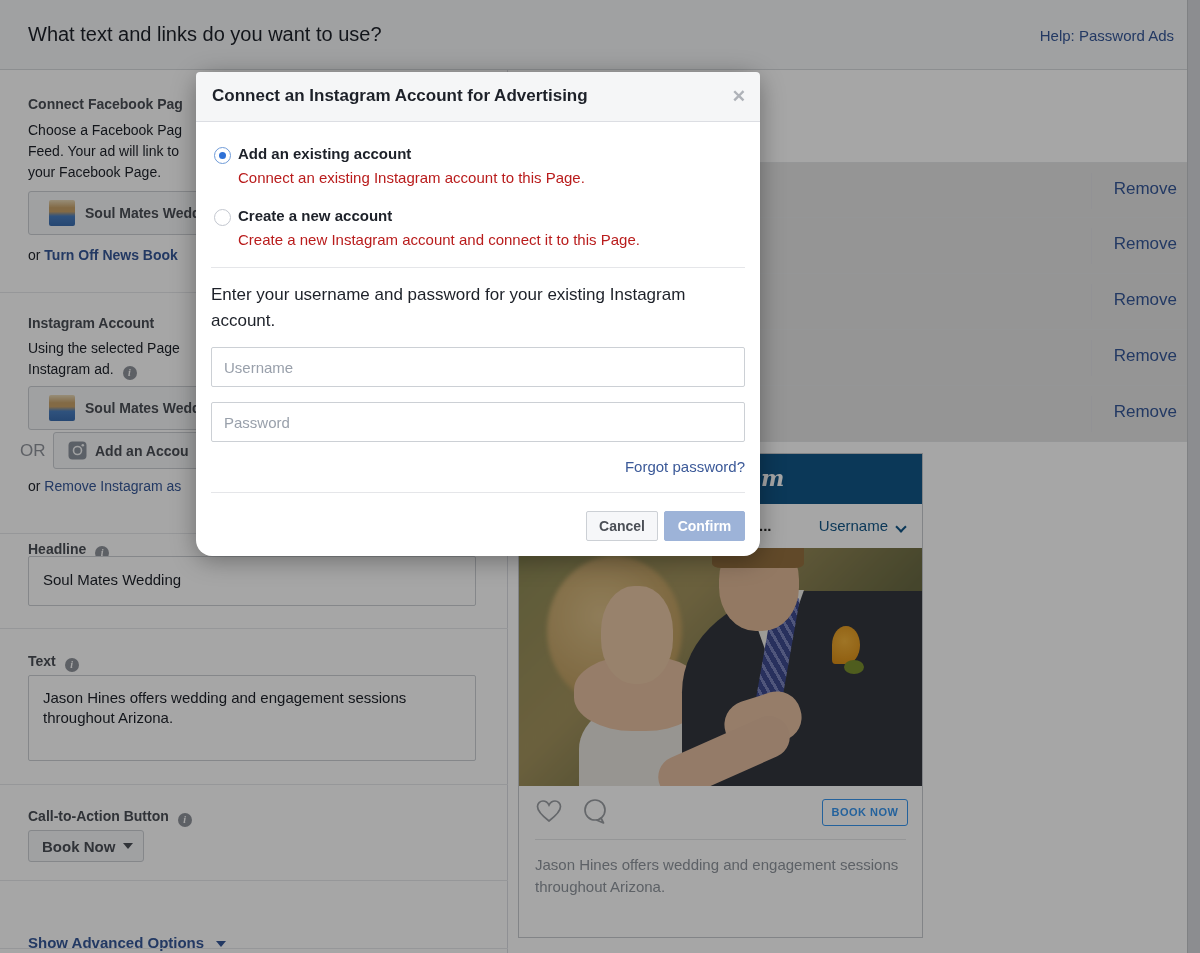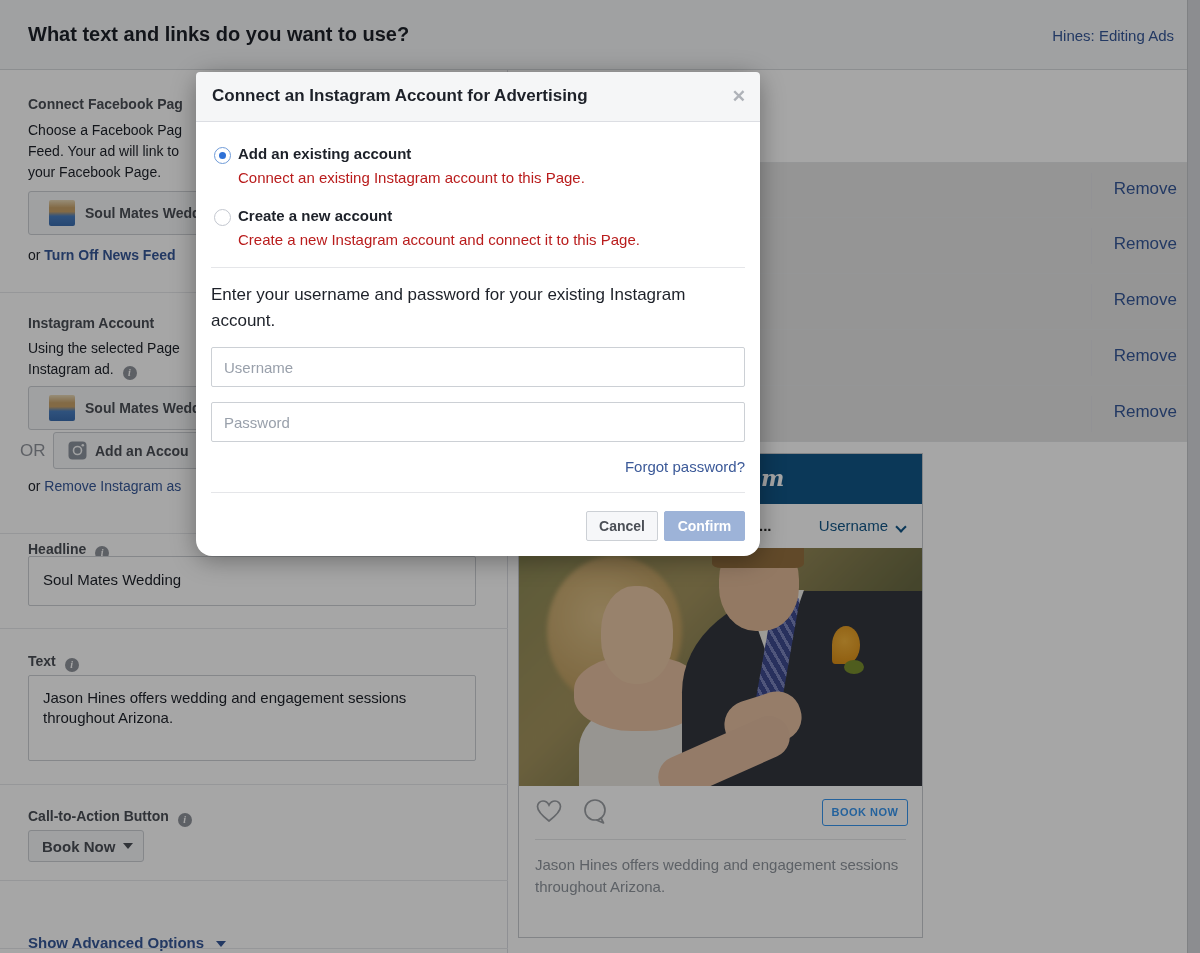--- a/index.html
+++ b/index.html
@@ -1,21 +1,21 @@
 <!DOCTYPE html>
 <html><head>
 <meta charset="utf-8">
 <style>
   * { margin:0; padding:0; box-sizing:border-box; }
   html,body { width:1200px; height:953px; font-family:"Liberation Sans", sans-serif; }
   #canvas { position:relative; width:1200px; height:953px; overflow:hidden; background:#fff; }
 
   
   .topbar { position:absolute; left:0; top:0; width:1200px; height:70px; background:#f6f7f9; border-bottom:1px solid #d8dade; z-index:1; }
-  .topbar h1 { position:absolute; left:28px; top:23px; font-size:20px; font-weight:bold; color:#1d2129; }
+  .topbar h1 { position:absolute; left:28px; top:23px; font-size:20px; font-weight:normal; color:#1d2129; }
   .help-link { position:absolute; right:26px; top:27px; font-size:15px; color:#365899; cursor:pointer; }
 
   .left-col { position:absolute; left:0; top:70px; width:508px; height:883px; background:#fff; border-right:1px solid #dcdee3; z-index:1; }
   .sec-head { position:absolute; left:28px; font-size:14px; font-weight:bold; color:#4b4f56; }
   .sec-text { position:absolute; left:28px; font-size:14px; color:#1d2129; line-height:21px; }
   .blue-link { color:#365899; cursor:pointer; }
   .bold { font-weight:bold; }
   .hdiv { position:absolute; left:0; width:508px; height:1px; background:#e7e8ec; }
 
   .page-btn { position:absolute; left:28px; width:452px; height:44px; background:#f6f7f9; border:1px solid #ccd0d5; border-radius:3px; display:flex; align-items:center; padding-left:20px; cursor:pointer; }
@@ -79,38 +79,38 @@
   .btn-cancel { right:102px; top:439px; width:72px; background:#f6f7f9; border:1px solid #ccd0d5; color:#4b4f56; }
   .btn-confirm { right:15px; top:439px; width:81px; background:#9db3d8; border:1px solid #9db3d8; color:#fff; }
 </style>
 </head>
 <body>
 
 <div id="canvas">
 
   <div class="topbar">
     <h1>What text and links do you want to use?</h1>
-    <span class="help-link">Hines: Editing Ads</span>
+    <span class="help-link">Help: Password Ads</span>
   </div>
 
   <div class="left-col">
 
     <div class="sec-head" style="top:26px">Connect Facebook Pag</div>
     <div class="sec-text" style="top:50px; width:460px">
       <span>Choose a Facebook Pag</span><br>
       <span>Feed. Your ad will link to</span><br>
       <span>your Facebook Page.</span>
     </div>
     <div class="page-btn" style="top:121px">
       <span class="avatar"></span>
       <span class="page-btn-label">Soul Mates Wedd</span>
     </div>
     <div class="sec-text" style="top:175px">
       <span>or</span>
-      <span class="blue-link bold">Turn Off News Feed</span>
+      <span class="blue-link bold">Turn Off News Book</span>
     </div>
     <div class="hdiv" style="top:222px"></div>
 
     <div class="sec-head" style="top:245px">Instagram Account</div>
     <div class="sec-text" style="top:268px; width:460px">
       <span>Using the selected Page</span><br>
       <span>Instagram ad.</span>
       <span class="info-icon">i</span>
     </div>
     <div class="page-btn" style="top:316px">

